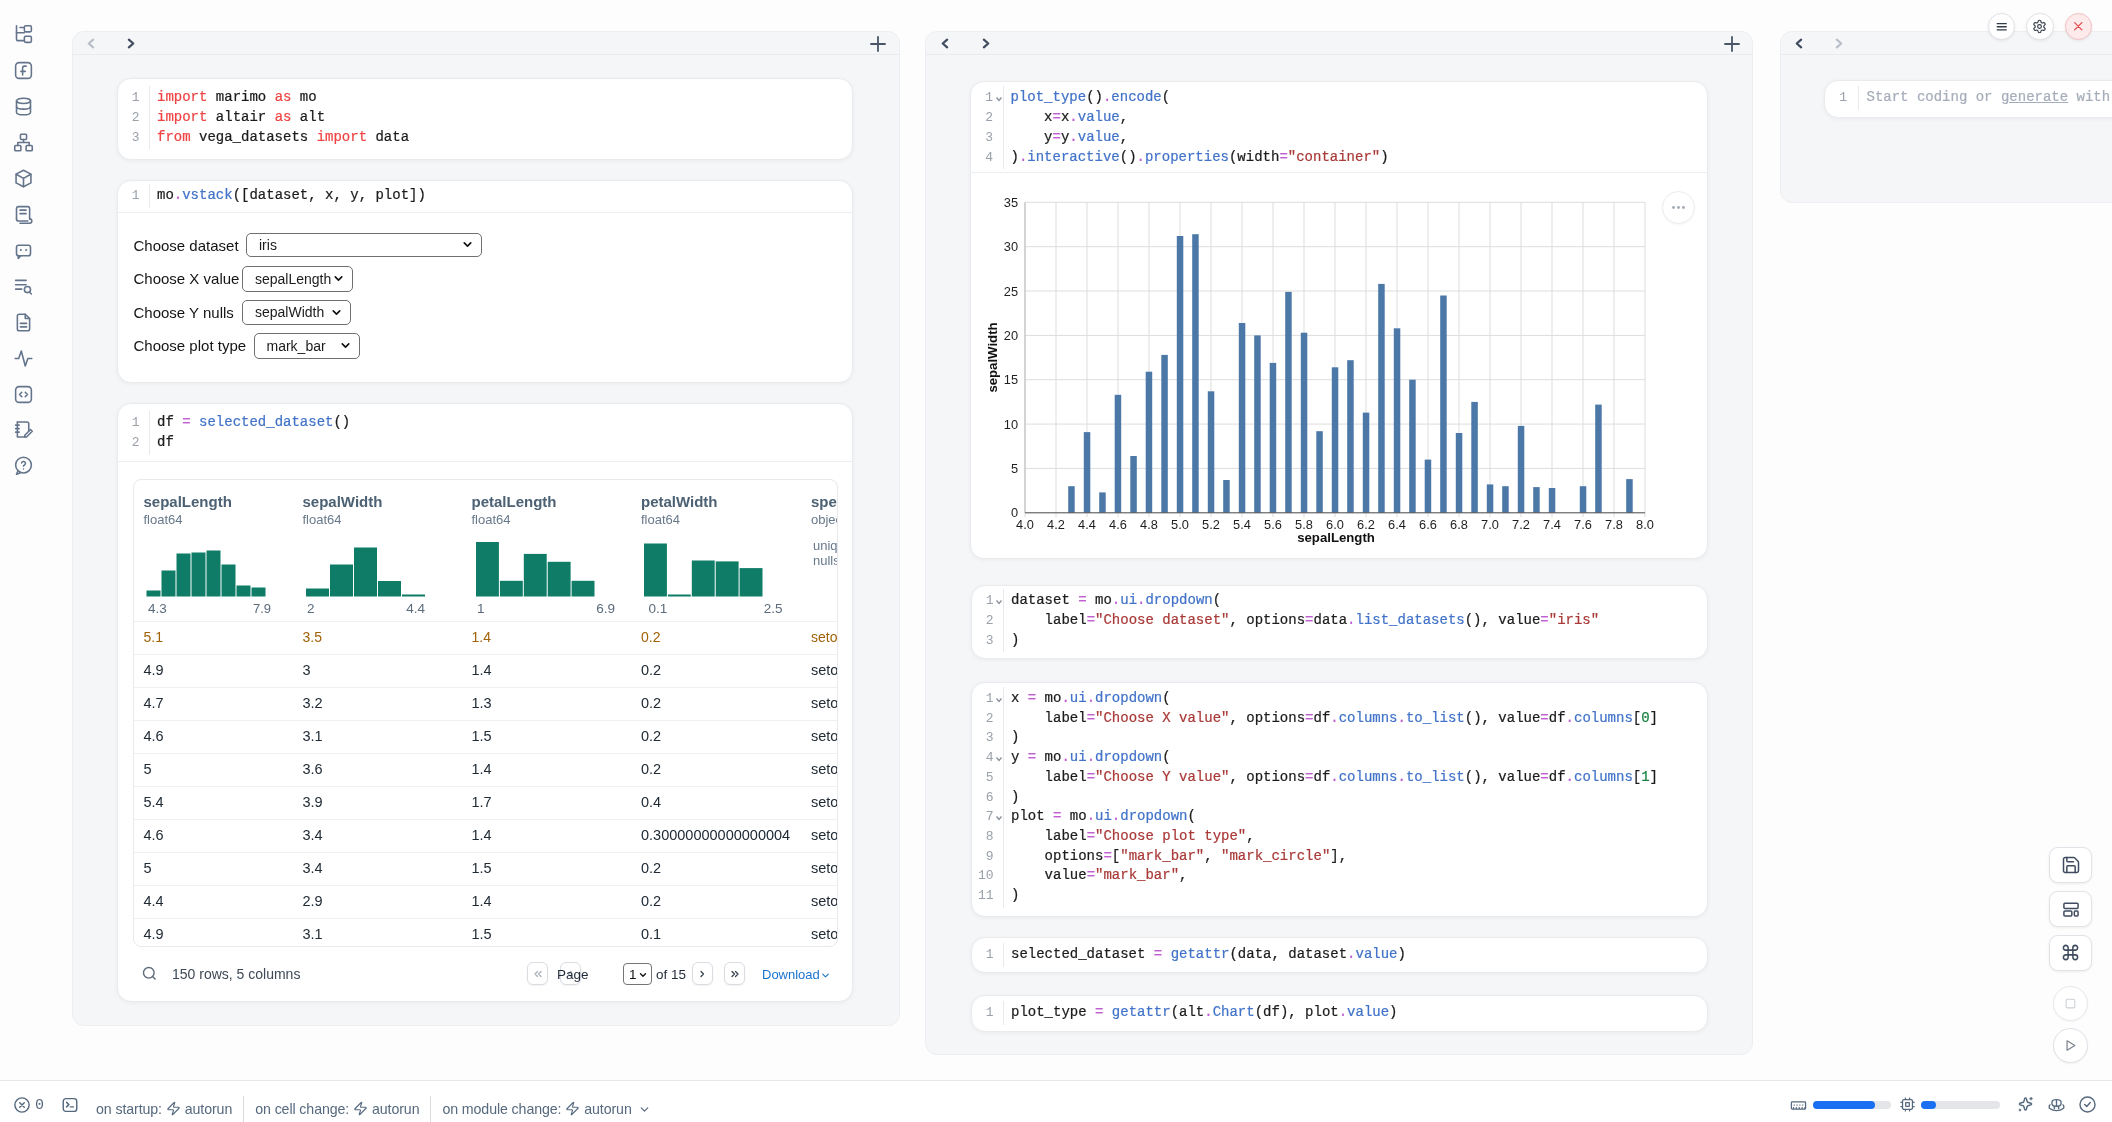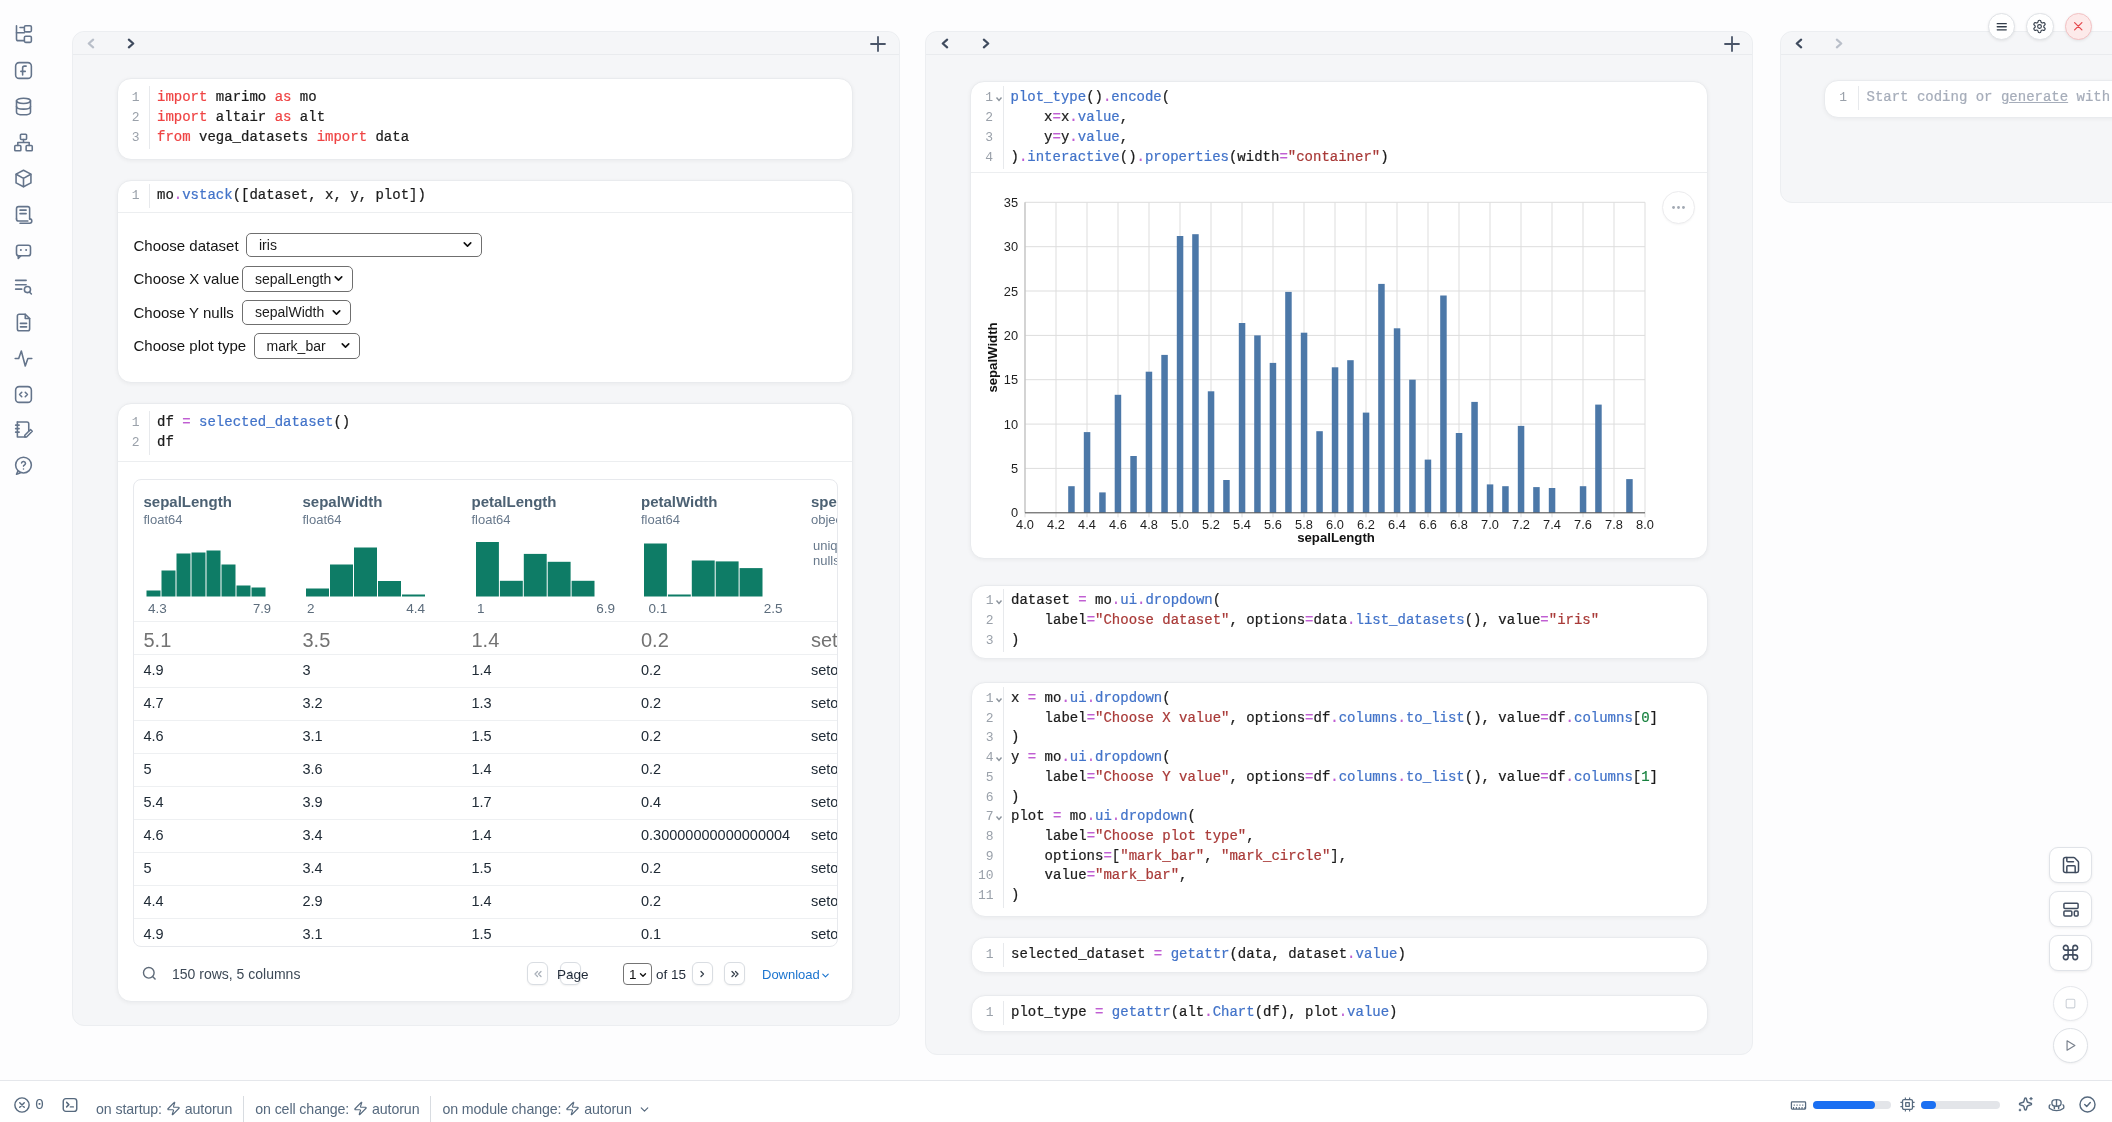--- a/index.html
+++ b/index.html
@@ -196,21 +196,21 @@
 <rect x="605.6" y="88.1" width="22.9" height="28.4" fill="#0e7c66"></rect>
     </svg>
 <div class="abs" style="left:14px;top:121.5px;font-size:13.5px;color:#5c6c7c">4.3</div>
 <div class="abs" style="left:87px;top:121.5px;font-size:13px;color:#5c6c7c;width:50px;text-align:right">7.9</div>
 <div class="abs" style="left:173px;top:121.5px;font-size:13.5px;color:#5c6c7c">2</div>
 <div class="abs" style="left:241px;top:121.5px;font-size:13.5px;color:#5c6c7c;width:50px;text-align:right">4.4</div>
 <div class="abs" style="left:343px;top:121.5px;font-size:13.5px;color:#5c6c7c">1</div>
 <div class="abs" style="left:431px;top:121.5px;font-size:13.5px;color:#5c6c7c;width:50px;text-align:right">6.9</div>
 <div class="abs" style="left:514.5px;top:121.5px;font-size:13.5px;color:#5c6c7c">0.1</div>
 <div class="abs" style="left:598.5px;top:121.5px;font-size:13.5px;color:#5c6c7c;width:50px;text-align:right">2.5</div>
-<div class="abs" style="left:0;top:141.5px;width:704px;height:33px;border-top:1px solid #eef0f2;font-size:20px;color:#737373">
+<div class="abs" style="left:0;top:141.5px;width:704px;height:33px;border-top:1px solid #eef0f2;font-size:14px;color:#a16207">
 <div class="abs" style="left:9.5px;top:7px">5.1</div>
 <div class="abs" style="left:168.5px;top:7px">3.5</div>
 <div class="abs" style="left:337.5px;top:7px">1.4</div>
 <div class="abs" style="left:507px;top:7px">0.2</div>
 <div class="abs" style="left:677px;top:7px;white-space:nowrap">setosa</div>
 </div>
 <div class="abs" style="left:0;top:174.5px;width:704px;height:33px;border-top:1px solid #eef0f2;font-size:14.5px;color:#202b36">
 <div class="abs" style="left:9.5px;top:7px">4.9</div>
 <div class="abs" style="left:168.5px;top:7px">3</div>
 <div class="abs" style="left:337.5px;top:7px">1.4</div>

